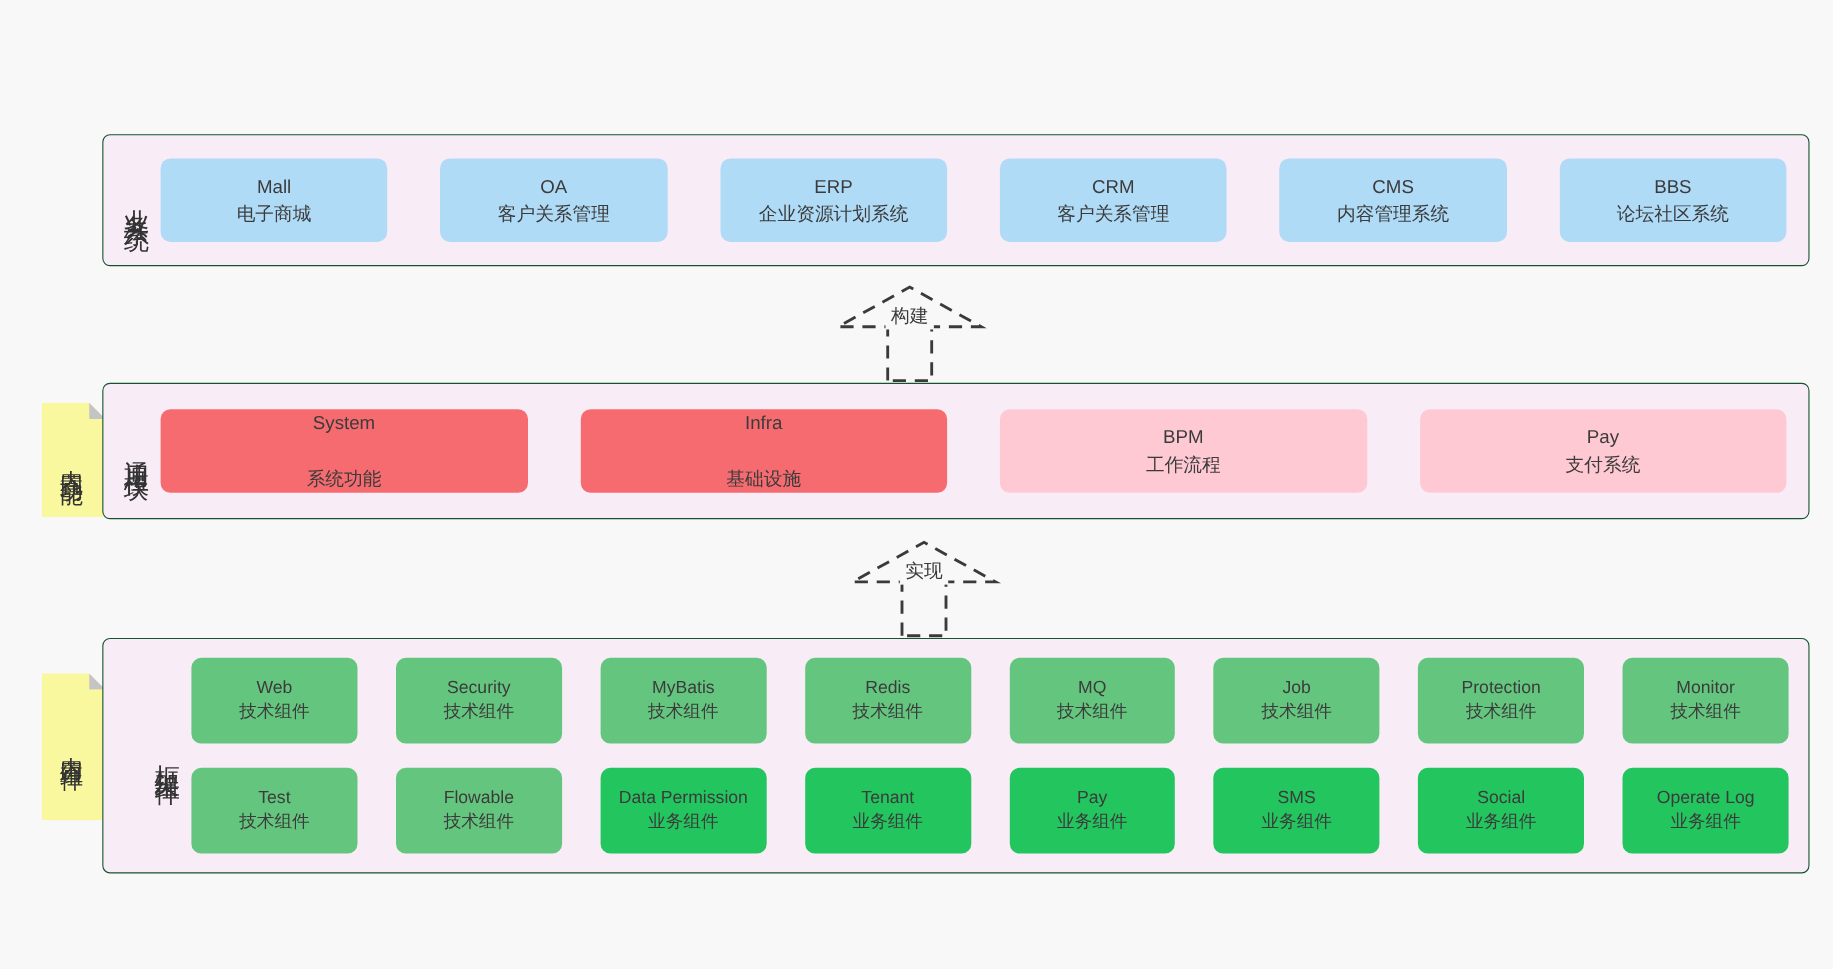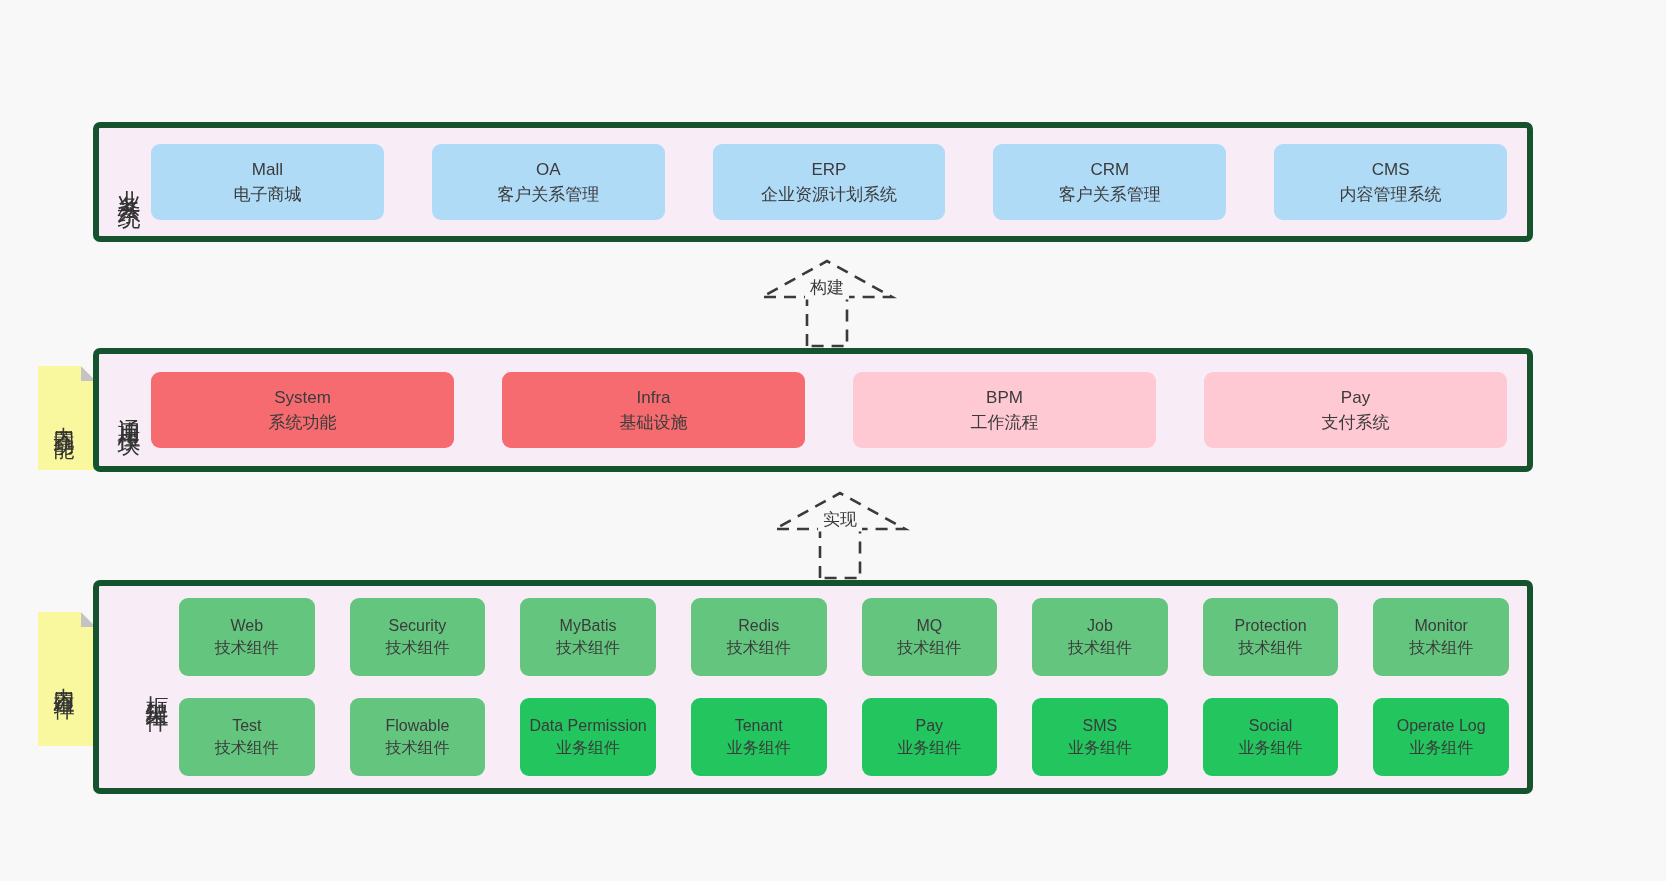--- a/index.html
+++ b/index.html
@@ -2,22 +2,22 @@
 <html><head>
 <meta charset="utf-8">
 <style>
   html,body{margin:0;padding:0;}
   body{
     width:1666px;height:881px;position:relative;overflow:hidden;
     background:#f8f8f8;color:#3b3b3b;
     font-family:"Liberation Sans","DejaVu Sans",sans-serif;
   }
   .container{
-    position:absolute;left:93px;width:1440px;box-sizing:border-box;
-    background:#f8edf6;border:6px solid #14532d;border-radius:7px;
+    position:absolute;left:93px;width:1552px;box-sizing:border-box;
+    background:#f8edf6;border:1px solid #14532d;border-radius:7px;
     display:flex;align-items:center;padding-left:10px;z-index:1;
   }
   #layer-business{top:122px;height:120px;}
   #layer-modules{top:348px;height:124px;}
   #layer-framework{top:580px;height:214px;padding-left:38px;}
   .layer-label{
     flex:0 0 42px;writing-mode:vertical-rl;text-orientation:upright;
     font-size:23px;letter-spacing:5px;color:#333;text-align:center;
     display:flex;align-items:center;justify-content:center;
   }
@@ -25,21 +25,21 @@
   .rows{flex:1;display:flex;flex-direction:column;gap:22px;padding:0 18px 0 0;}
   .row8{display:flex;gap:35px;}
   .box{
     flex:1;border-radius:9px;display:flex;flex-direction:column;
     justify-content:center;align-items:center;text-align:center;
     font-size:17px;line-height:25px;
   }
   .row .box{height:76px;}
   .row8 .box{height:78px;font-size:16px;line-height:22px;}
   .blue{background:#afdbf7;}
-  .red{background:#f66b6f;}
+  .red{background:#f66b6f;justify-content:space-between;}
   .pink{background:#ffc9d3;}
   .g1{background:#64c67e;}
   .g2{background:#22c55e;}
   .tag{
     position:absolute;left:38px;width:58px;z-index:0;background:#f9f89e;
     display:flex;align-items:center;justify-content:center;
     clip-path:polygon(0 0, calc(100% - 15px) 0, 100% 15px, 100% 100%, 0 100%);
   }
   #tag-modules{top:366px;height:104px;}
   #tag-framework{top:612px;height:134px;}
@@ -79,20 +79,24 @@
       <span>企业资源计划系统</span>
     </div>
     <div class="box blue">
       <span>CRM</span>
       <span>客户关系管理</span>
     </div>
     <div class="box blue">
       <span>CMS</span>
       <span>内容管理系统</span>
     </div>
+    <div class="box blue">
+      <span>BBS</span>
+      <span>论坛社区系统</span>
+    </div>
   </div>
 </section>
 
 <div class="arrow" id="arrow-build">
   <svg width="150" height="92" viewBox="0 0 150 92">
     <polygon points="55,90 55,41 10,41 75,5 140,41 95,41 95,90" fill="none" stroke="#3a3a3a" stroke-width="2.6" stroke-dasharray="12 8"></polygon>
   </svg>
   <span class="arrow-label">构建</span>
 </div>
 

